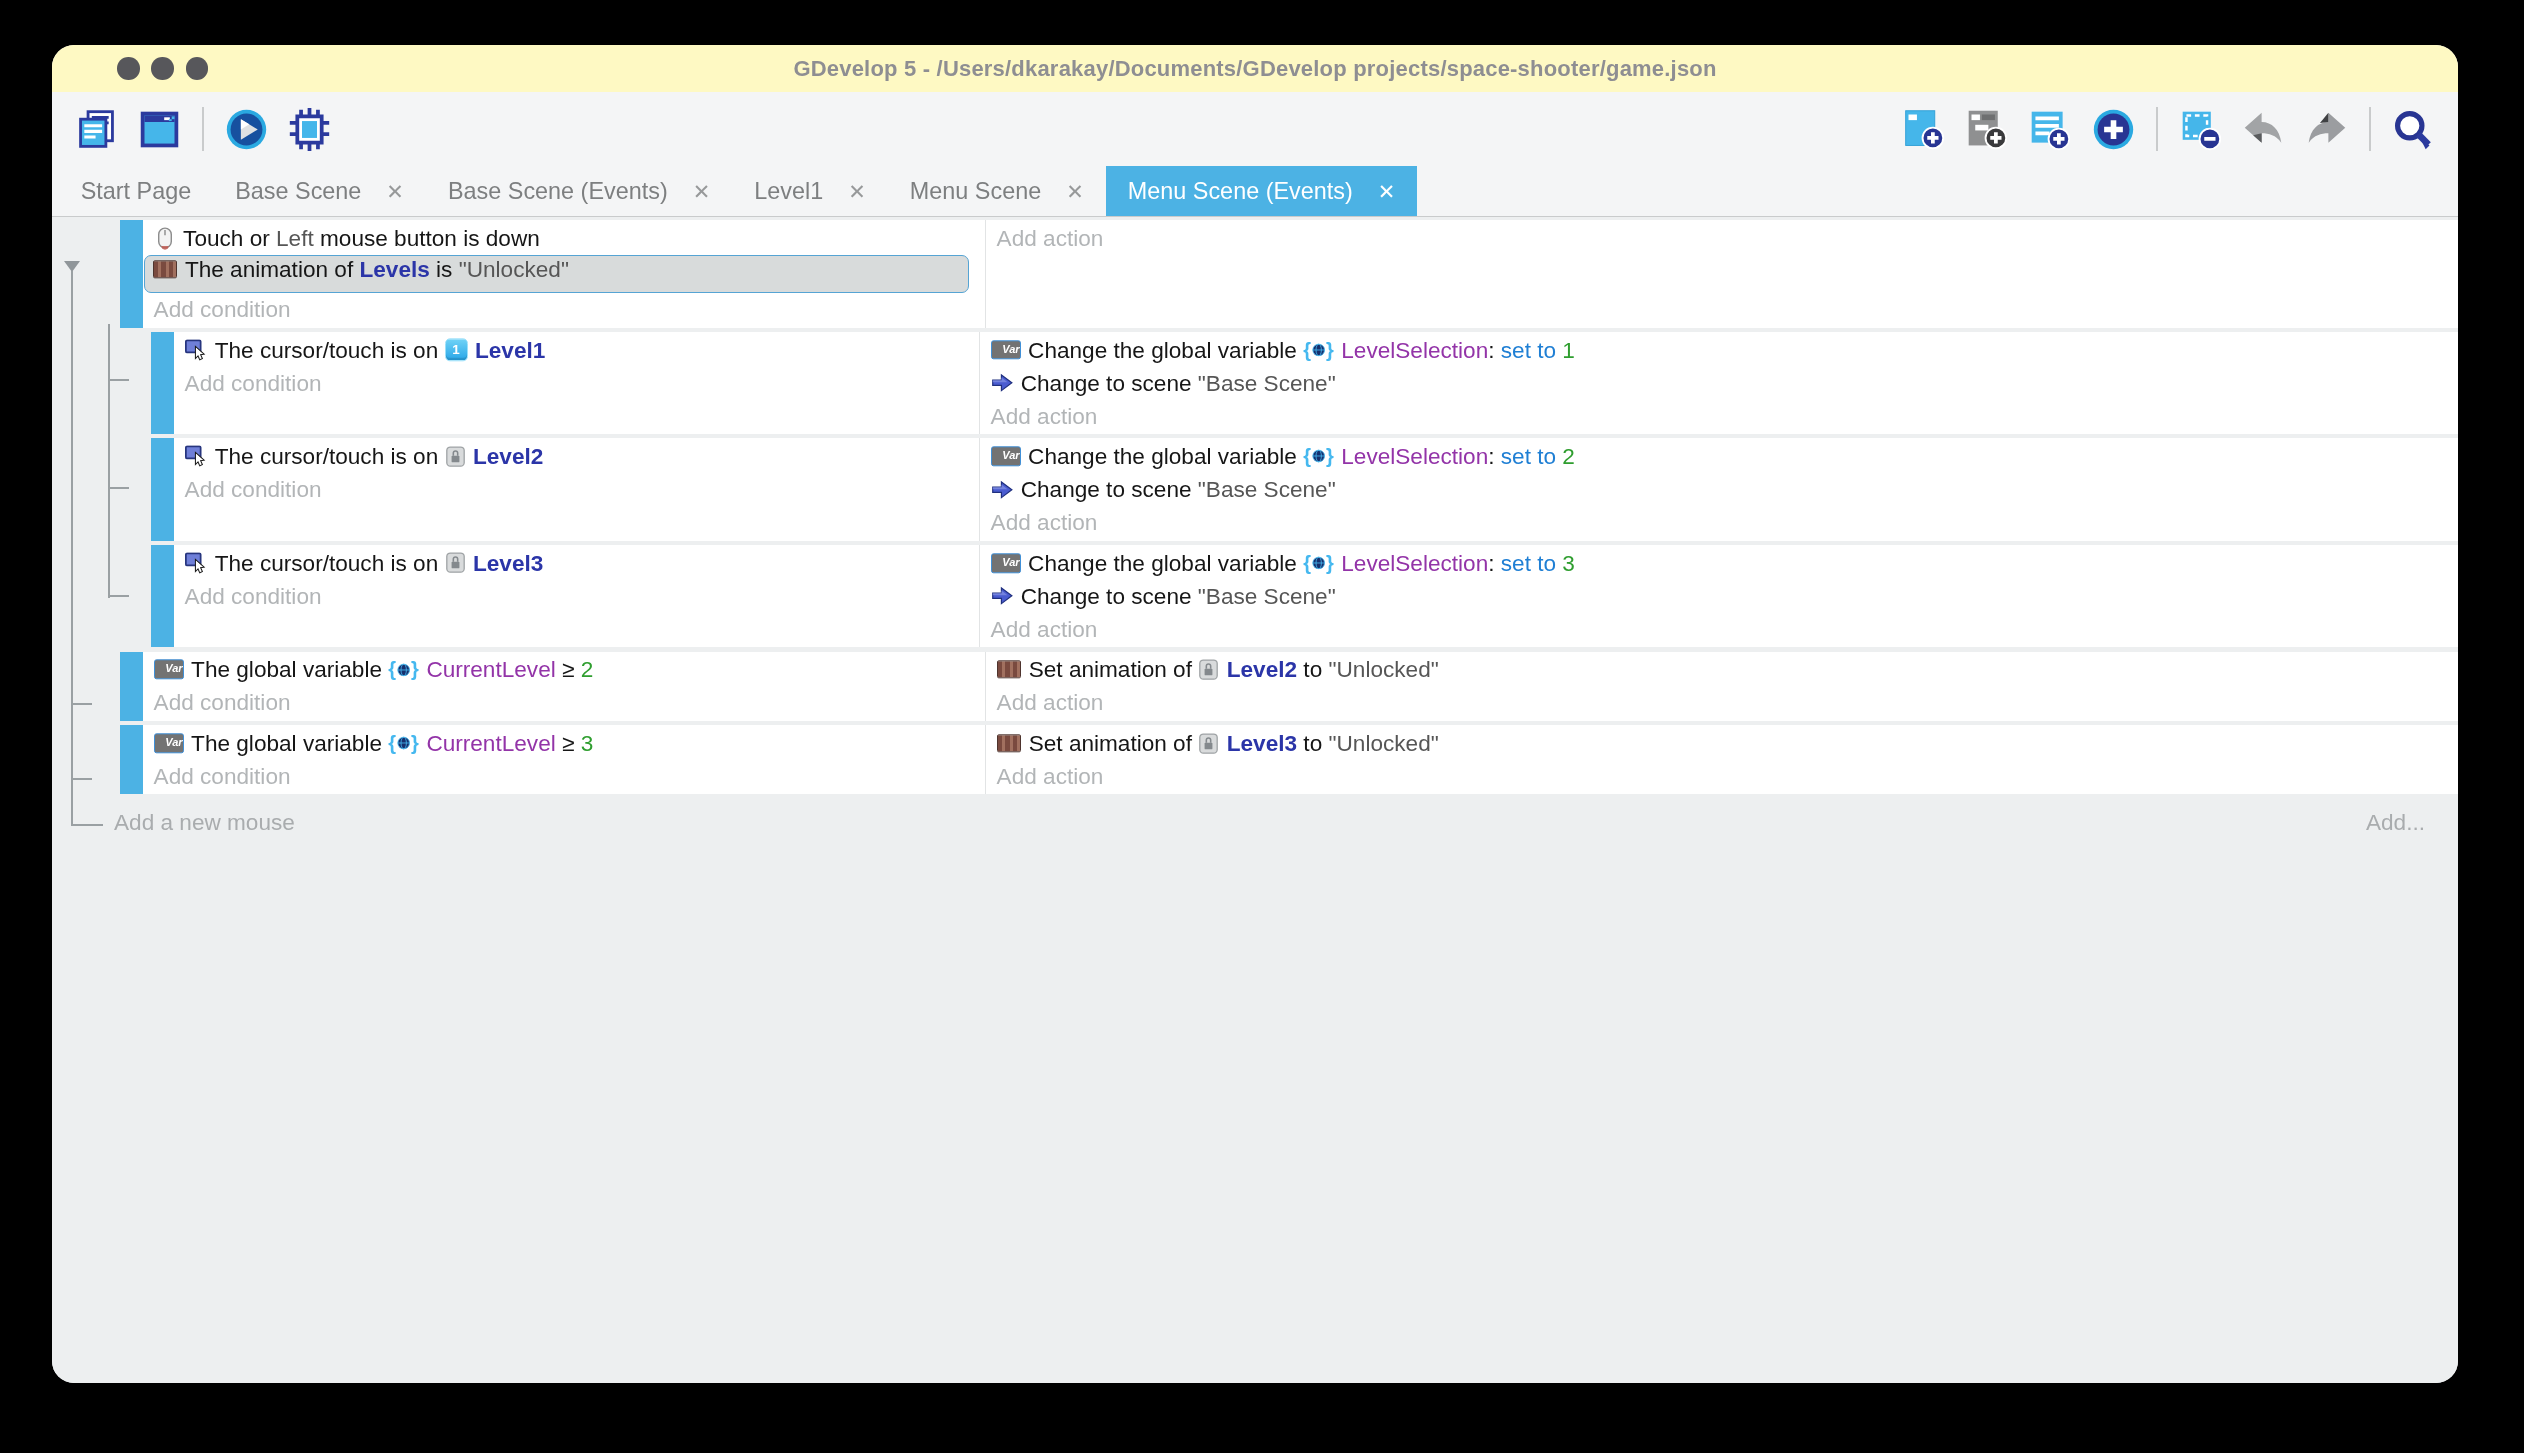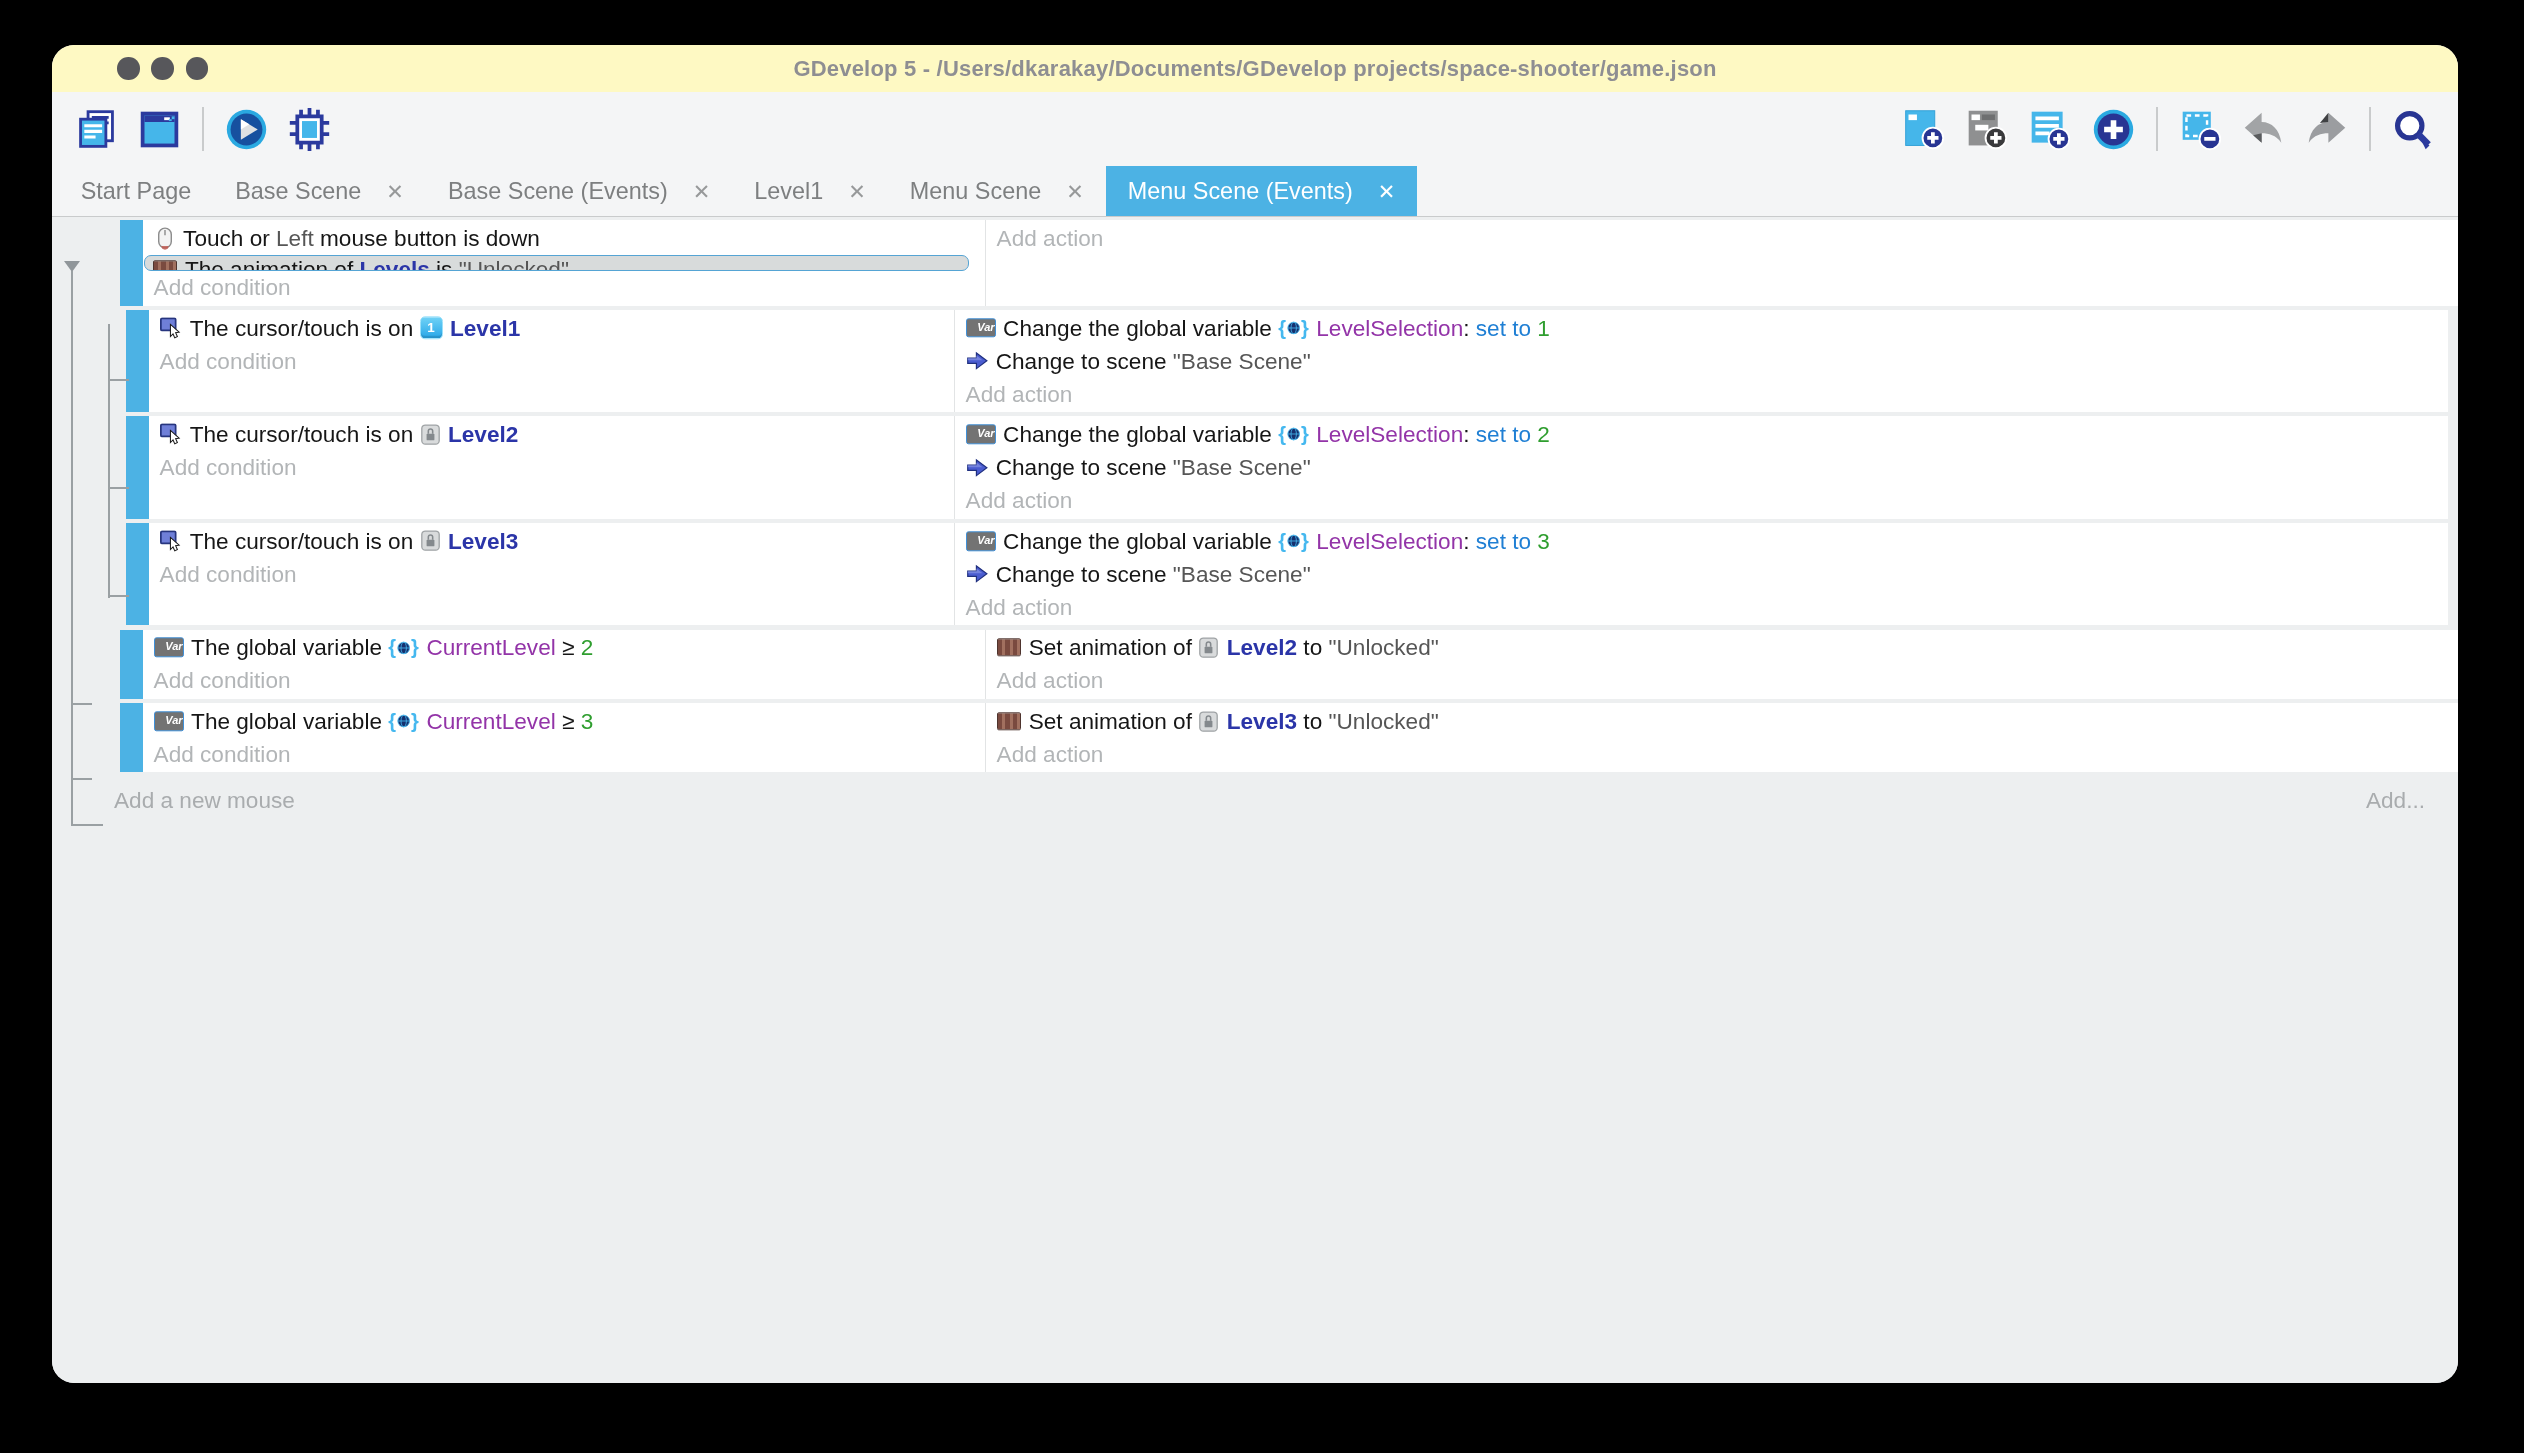--- a/index.html
+++ b/index.html
@@ -25,30 +25,30 @@
   .tab{display:flex;align-items:center;padding:0 22px;font-size:23.4px;font-weight:500;color:#7d7f80;white-space:nowrap;}
   .tab.active{background:var(--accent,#4cb2e4);color:#fff;}
   .tab-close{margin-left:25px;font-size:21px;color:#97999a;line-height:1;}
   .tab.active .tab-close{color:#fff;}
 
   
   .events{position:absolute;top:172px;left:0;right:0;bottom:0;background:#edeff0;}
   #event-list{padding-top:3.3px;}
   .event{display:flex;margin-bottom:4.2px;padding-left:28px;}
   .event.top{margin-left:40px;}
-  .event.sub{margin-left:46px;}
+  .event.sub{margin-left:71px;}
   .bar{width:22.6px;background:var(--accent,#4cb2e4);flex:none;}
   .conditions{background:#fff;padding:1.7px 0;flex:none;}
   .event.top .conditions{width:842px;}
   .event.sub .conditions{width:805px;}
   .actions{background:#fff;border-left:1.7px solid #e2e4e5;width:1493px;flex:none;padding:1.7px 0;}
 
   .row{height:33px;line-height:33px;font-size:22.6px;color:#161616;padding-left:11px;white-space:nowrap;overflow:hidden;}
   .row.placeholder{color:#b2b5b7;}
-  .row.selected{background:#d8dbdb;border:1.7px solid var(--selected-border,#55a4d4);border-radius:7px;height:16px;line-height:28px;margin:0 6.7px 0 1.7px;padding-left:7.5px;box-sizing:border-box;width:825px;}
+  .row.selected{background:#d8dbdb;border:1.7px solid var(--selected-border,#55a4d4);border-radius:7px;height:38px;line-height:28px;margin:0 6.7px 0 1.7px;padding-left:7.5px;box-sizing:border-box;width:825px;}
   .s-plain{color:#161616;}
   .s-dim{color:#565656;}
   .s-obj{color:var(--object,#2b35a8);font-weight:700;}
   .s-var{color:var(--variable,#9334a8);text-align:center;}
   .s-kw{color:var(--keyword,#1f7fd4);}
   .s-num{color:var(--number,#2f9e2f);}
 
   .ricon{display:inline-block;vertical-align:middle;margin-right:7.5px;transform:translateY(-1.7px);line-height:0;}
   .anim-chip{display:inline-block;width:22.6px;height:16px;border:0.8px solid #4e342e;border-radius:1.7px;background:repeating-linear-gradient(90deg,#7a4a3f 0 4.2px,#a1705f 4.2px 7.5px);}
   .lv1{display:inline-block;width:21px;height:21px;border-radius:5px;background:linear-gradient(#6fd2f6,#29a6e8);border:0.8px solid #9be0fa;color:#fff;font-weight:700;font-size:13.4px;line-height:21px;text-align:center;box-shadow:inset 0 -2.5px 0 rgba(0,0,0,.12);}

